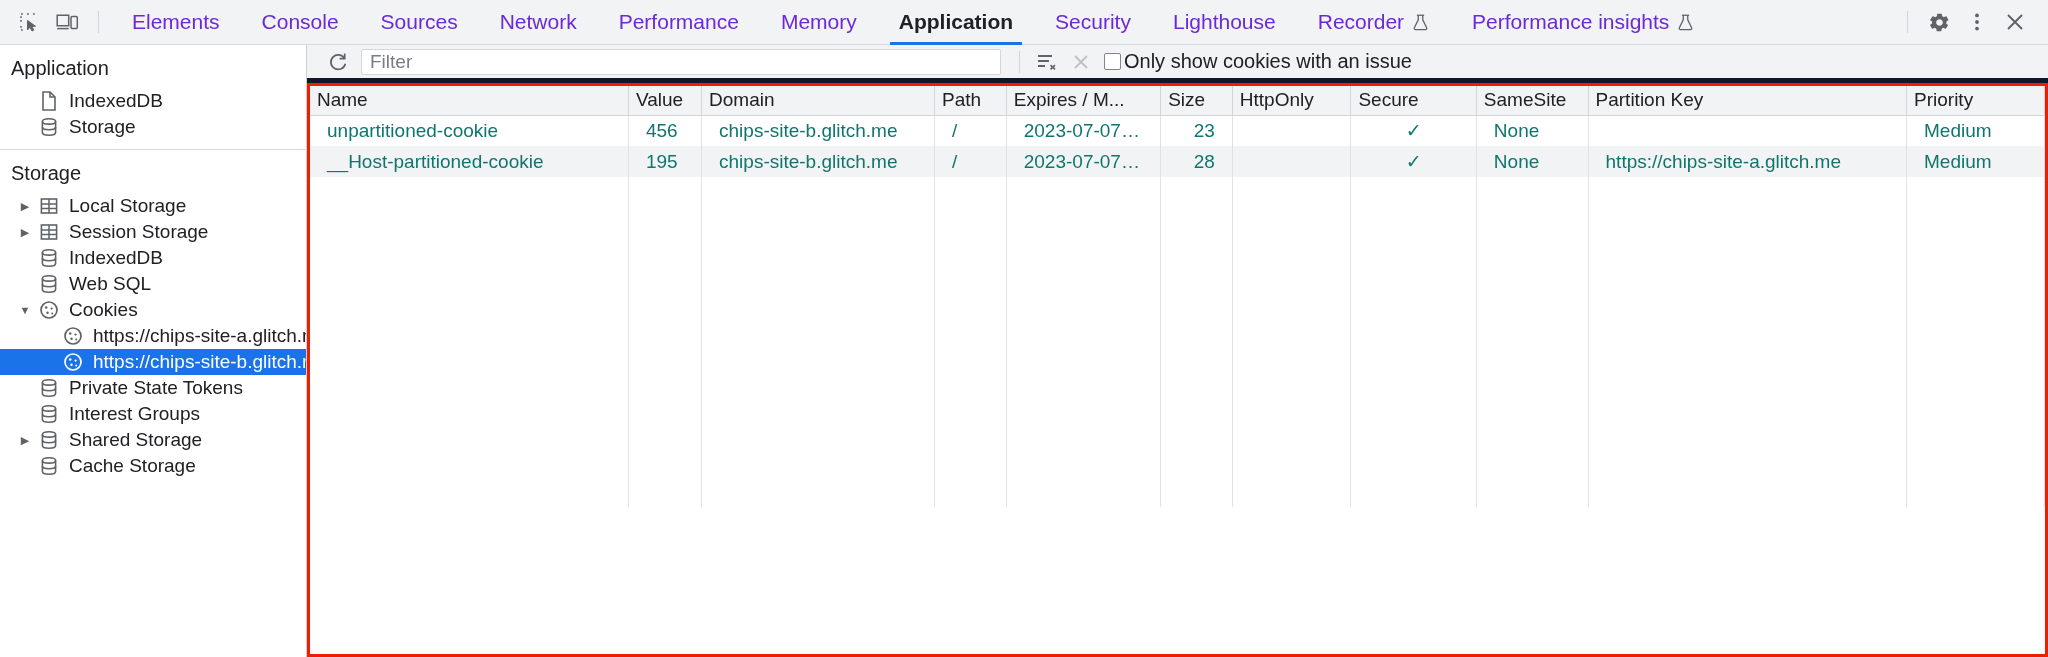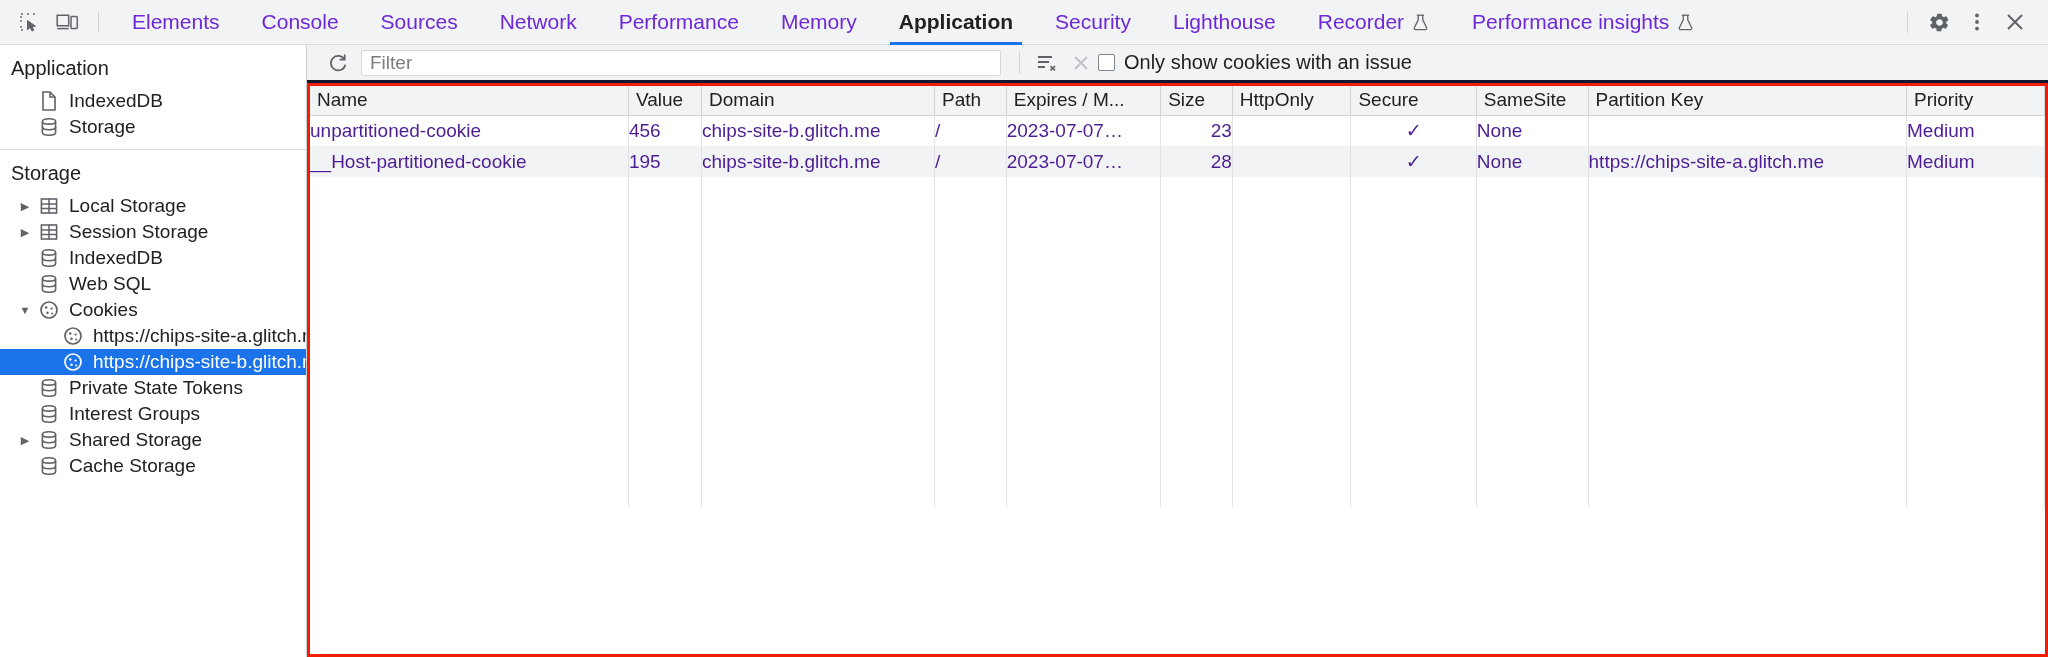--- a/index.html
+++ b/index.html
@@ -82,40 +82,40 @@
   .indent-2 { padding-left: 38px; }
 
   
   .main { flex: 1; display: flex; flex-direction: column; min-width: 0; background:#fff; }
 
   .filterbar {
     height: 38px; flex: 0 0 38px;
     background: #f1f3f4;
     display: flex; align-items: center;
     padding: 0 10px 0 14px;
-    border-bottom: 3px solid #0f172a;
+    border-bottom: 5px solid #0f172a;
   }
   .fb-icon {
     width: 34px; height: 30px;
     display: flex; align-items: center; justify-content: center;
     color: #5f6368;
   }
   .fb-icon.dim { color: #bdc1c6; }
   .filter-input {
     flex: 0 1 640px; height: 26px;
     background: #ffffff;
     border: 1px solid #d4d6d9;
     border-radius: 2px;
     font-size: 19px; font-family: "Liberation Sans", sans-serif;
     color: #202124; padding: 0 8px; margin-left: 6px;
     outline: none;
   }
   .filter-input::placeholder { color: #7a7d80; }
   .fb-sep { width: 1px; height: 22px; background: #d2d4d7; margin: 0 10px 0 18px; }
-  .fb-check { display: flex; align-items: center; gap: 9px; }
+  .fb-check { display: flex; align-items: center; gap: 3px; margin-left: 6px; }
   .cbox {
     width: 17px; height: 17px; border: 1.6px solid #80868b;
     border-radius: 2px; background: #fff;
   }
   .fb-check-label { font-size: 20px; color: #202124; white-space: nowrap; }
 
   
   .table-wrap {
     flex: 1; position: relative; min-height: 0;
     border: 3px solid #f01e00;
@@ -129,22 +129,22 @@
     font-weight: normal;
     font-size: 19px; color: #202124;
     text-align: left;
     height: 29px;
     padding: 0 7px;
     border-right: 1px solid #d2d4d7;
     border-bottom: 1px solid #d2d4d7;
     white-space: nowrap; overflow: hidden;
   }
   table.ck td {
-    font-size: 19px; color: #4c1d95;
-    height: 31px; padding: 0 0;
+    font-size: 19px; color: #0f766e;
+    height: 31px; padding: 0 17px;
     border-right: 1px solid #e0e2e4;
     white-space: nowrap; overflow: hidden; text-overflow: ellipsis;
   }
   tr.row-even td { background: #ffffff; }
   tr.row-odd  td { background: #f2f3f4; }
   td.name-cell { padding-left: 28px; }
   td.num { text-align: right; padding-right: 12px; }
   td.ctr { text-align: center; }
   .filler-row td { height: auto; border-right: 1px solid #e0e2e4; background: #fff; }
 

